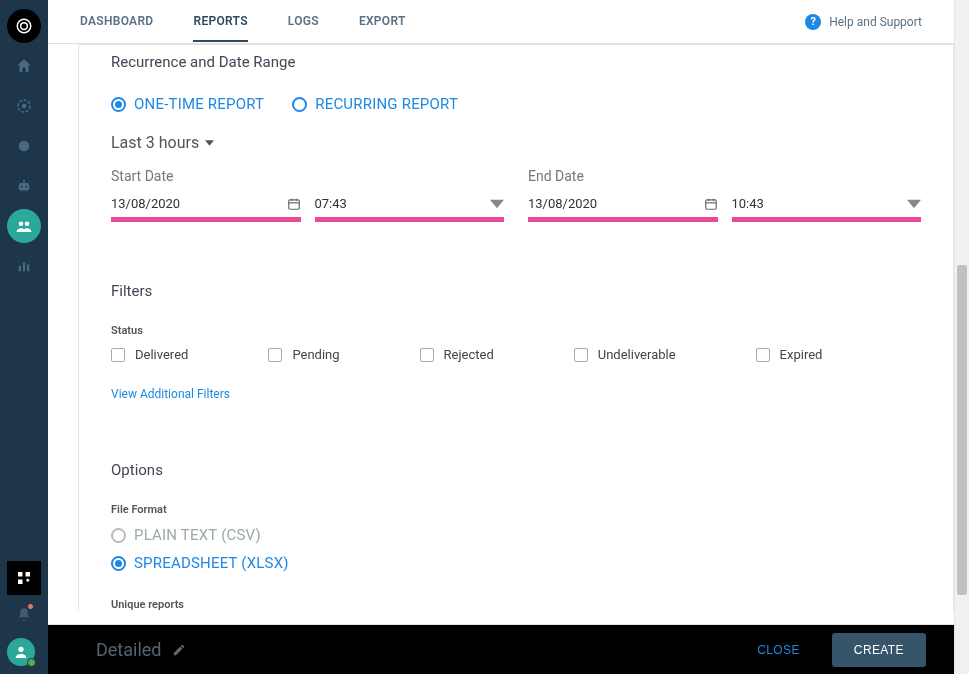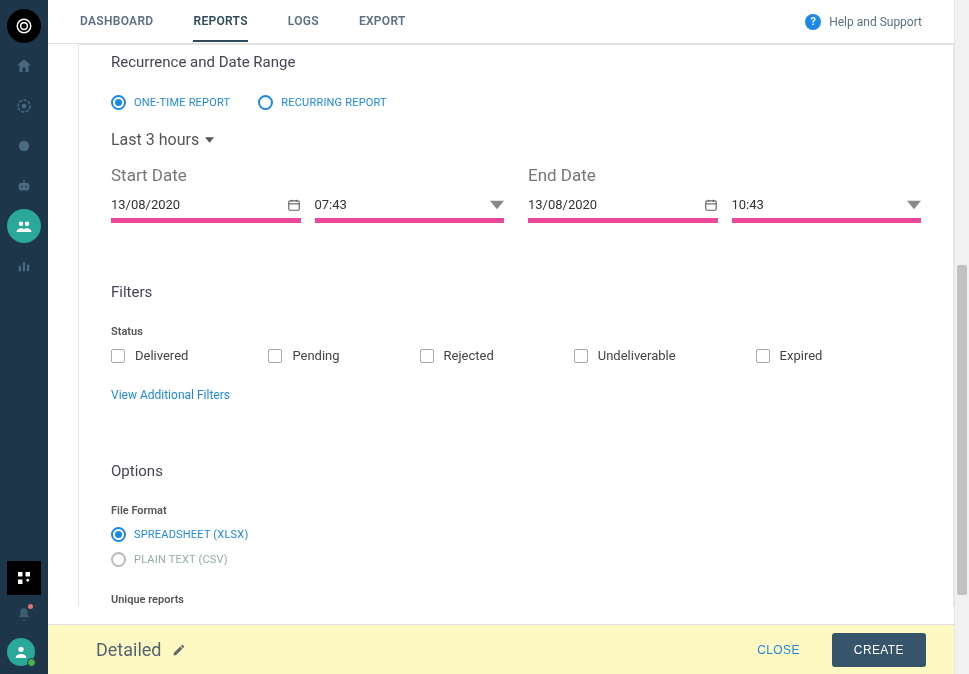--- a/index.html
+++ b/index.html
@@ -101,21 +101,21 @@
   }
   .panel:first-child { border-top: 1px solid #e5e5e5; }
   .sect-title {
     font-size: 15px; color: #445; margin-bottom: 24px; font-weight: 400;
   }
 
   
   .radio-row { display: flex; gap: 28px; align-items: center; margin-bottom: 20px; }
   .radio {
     display: flex; align-items: center; gap: 8px;
-    font-size: 11px; color: #1e88e5; letter-spacing: 0.2px;
+    font-size: 15px; color: #1e88e5; letter-spacing: 0.2px;
     cursor: pointer;
   }
   .radio .r {
     width: 15px; height: 15px; border: 2px solid #1e88e5; border-radius: 50%;
     display: flex; align-items: center; justify-content: center;
   }
   .radio .r.on::after {
     content: ""; width: 7px; height: 7px; border-radius: 50%; background: #1e88e5;
   }
   .radio.gray { color: #9aa; }
@@ -123,21 +123,21 @@
 
   .range-pick {
     display: inline-flex; align-items: center; gap: 6px;
     font-size: 16px; color: #555; cursor: pointer; margin-bottom: 16px;
   }
 
   .date-grid {
     display: flex; gap: 24px;
   }
   .dg-col { flex: 1; }
-  .fld-label { font-size: 17px; color: #777; margin-bottom: 6px; display: block; }
+  .fld-label { font-size: 14px; color: #777; margin-bottom: 6px; display: block; }
   .fld-row { display: flex; gap: 14px; align-items: flex-end; }
   .date-input, .time-input {
     flex: 1;
     border: none; border-bottom: 5px solid #ec4899;
     padding: 6px 0 6px 0; font-size: 13px; color: #333;
     background: transparent;
     display: flex; align-items: center; justify-content: space-between;
   }
   .date-input svg, .time-input svg { width: 14px; height: 14px; color: #666; flex-shrink: 0; }
 
@@ -154,21 +154,21 @@
   .link { color: #1e88e5; font-size: 12px; cursor: pointer; }
 
   
   .opt-radio-col { display: flex; flex-direction: column; gap: 10px; margin-bottom: 26px; }
 
   
   .footer {
     border-top: 1px solid #e0e0e0;
     display: flex; align-items: center;
     padding: 0 28px 0 48px; height: 50px;
-    background: #fef9c3; margin-right: 15px;
+    background: #000000; margin-right: 15px;
   }
   .f-title { font-size: 18px; color: #546470; display: flex; align-items: center; gap: 10px; }
   .f-title svg { width: 14px; height: 14px; color: #666; cursor: pointer; }
   .f-spacer { flex: 1; }
   .btn {
     font-size: 12px; font-weight: 400; letter-spacing: 0.4px;
     padding: 10px 22px; border-radius: 3px; cursor: pointer;
     border: none; background: transparent;
   }
   .btn.close { color: #1e88e5; margin-right: 10px; }
@@ -367,27 +367,27 @@
       </div>
 
       <a class="link">View Additional Filters</a>
     </section>
 
     <section class="panel" style="padding-bottom:0; border-bottom:none;">
       <h3 class="sect-title">Options</h3>
 
       <span class="sub-label">File Format</span>
       <div class="opt-radio-col">
+        <label class="radio gray">
+          <span class="r"></span>
+          <span>PLAIN TEXT (CSV)</span>
+        </label>
         <label class="radio">
           <span class="r on"></span>
           <span>SPREADSHEET (XLSX)</span>
-        </label>
-        <label class="radio gray">
-          <span class="r"></span>
-          <span>PLAIN TEXT (CSV)</span>
         </label>
       </div>
 
       <span class="sub-label">Unique reports</span>
     </section>
 
   </div>
 
   <div class="footer">
     <div class="f-title">

